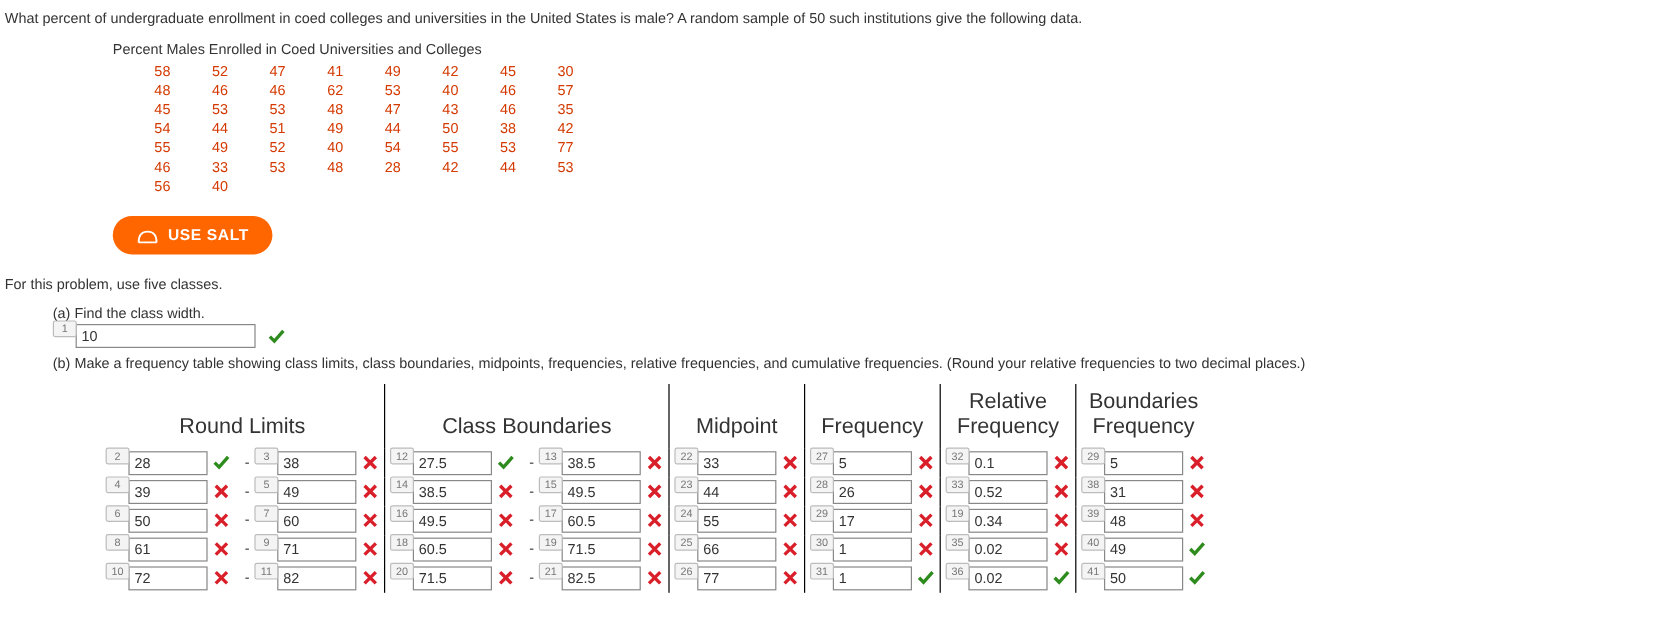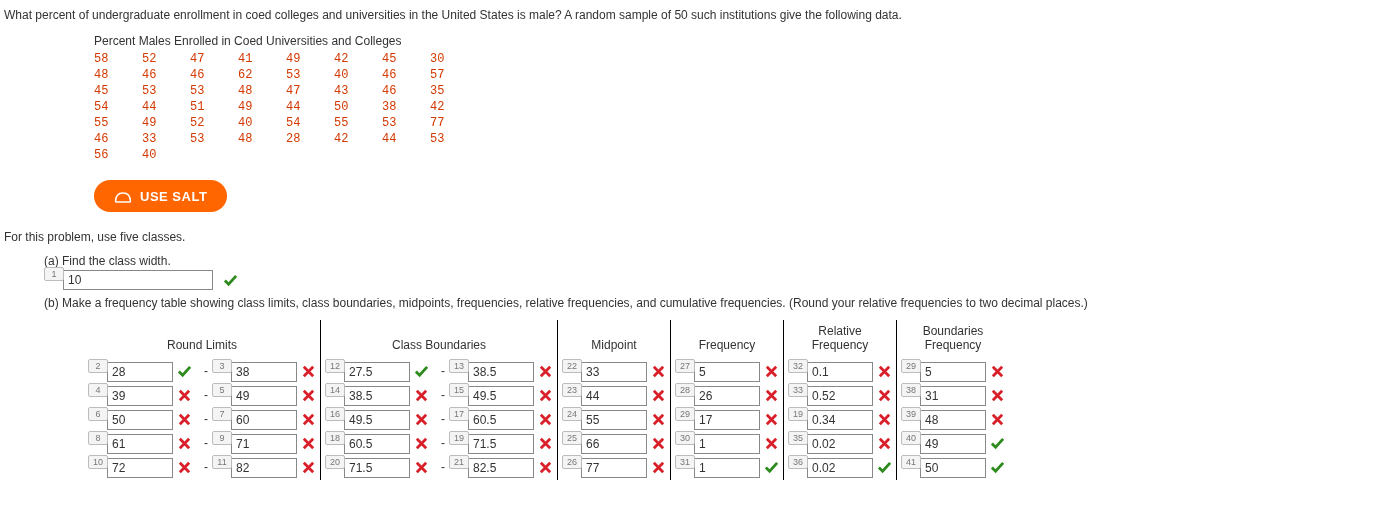--- a/index.html
+++ b/index.html
@@ -21,26 +21,25 @@
   }
   .data-grid{
     display:grid;
     grid-template-columns:repeat(8,48px);
     column-gap:0;
     row-gap:2px;
     color:#d43900;
     font-size:12px;
   }
   .data-grid span{
-    text-align:left;
-    font-family:Liberation Mono, monospace;
+    text-align:right;
   }
   .salt-btn{
     display:inline-flex;
-    align-items:center;
+    align-items:flex-start;
     background:#ff6600;
     color:#fff;
     border:none;
     border-radius:22px;
     padding:8px 20px;
     font-weight:bold;
     font-size:13px;
     margin:18px 0 14px 0;
     cursor:pointer;
     letter-spacing:0.5px;
@@ -84,21 +83,21 @@
   .part-b{margin-top:6px;margin-left:40px;}
   .freq-table{
     margin-left:80px;
     margin-top:10px;
     border-collapse:collapse;
   }
   .freq-table th{
     font-weight:normal;
     text-align:center;
     padding:4px 8px 8px;
-    font-size:12px;
+    font-size:18px;
     vertical-align:bottom;
   }
   .hdr-pair{
     border-right:1px solid #000;
   }
   .freq-table td{
     padding:2px 4px;
     vertical-align:middle;
     white-space:nowrap;
   }

